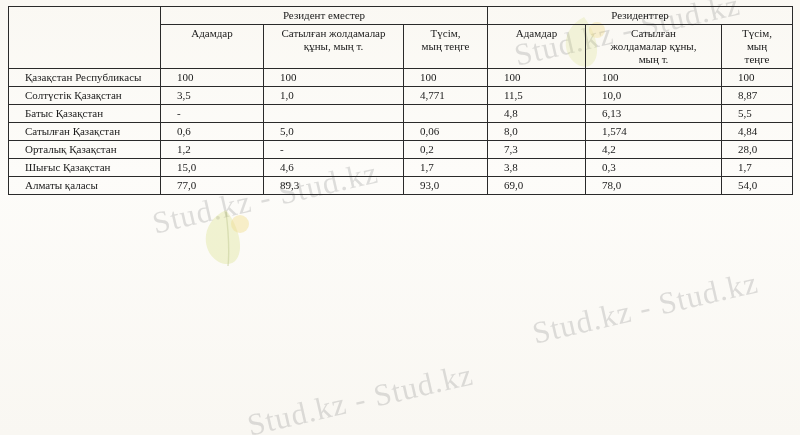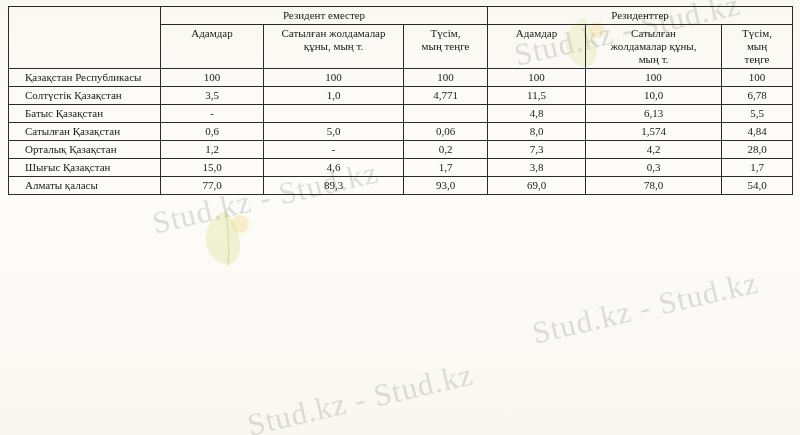--- a/index.html
+++ b/index.html
@@ -95,21 +95,21 @@
     line-height: 1.2;
     margin-top: 8px;
   }
   td.rowhead {
     text-align: left;
     padding-left: 6px;
     font-size: 15.5px;
     margin-left: 43px;
   }
   td.num {
-    text-align: center;
+    text-align: left;
   }
   .corner { border-top: 1px solid #2a2a2a; }
   
   col.c0 { width: 152px; }
   col.c1 { width: 103px; }
   col.c2 { width: 140px; }
   col.c3 { width: 84px; }
   col.c4 { width: 98px; }
   col.c5 { width: 136px; }
   col.c6 { width: 71px; }
@@ -170,21 +170,21 @@
         <td class="num">100</td>
         <td class="num">100</td>
       </tr>
       <tr>
         <td class="rowhead">Солтүстік Қазақстан</td>
         <td class="num">3,5</td>
         <td class="num">1,0</td>
         <td class="num">4,771</td>
         <td class="num">11,5</td>
         <td class="num">10,0</td>
-        <td class="num">6,78</td>
+        <td class="num">8,87</td>
       </tr>
       <tr>
         <td class="rowhead">Батыс Қазақстан</td>
         <td class="num">-</td>
         <td class="num"></td>
         <td class="num"></td>
         <td class="num">4,8</td>
         <td class="num">6,13</td>
         <td class="num">5,5</td>
       </tr>

